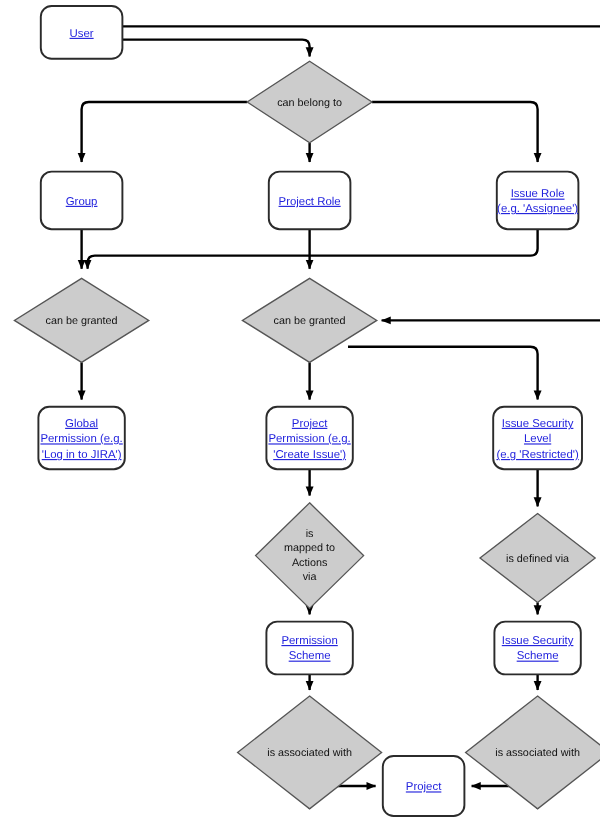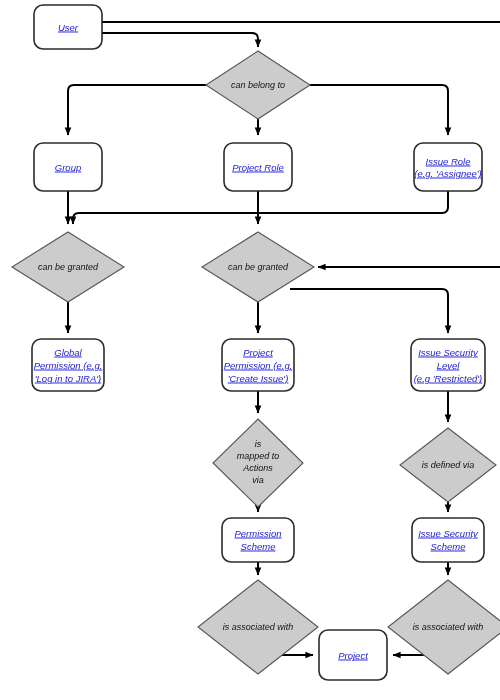--- a/index.html
+++ b/index.html
@@ -10,21 +10,20 @@
   body {
     width: 500px;
     height: 700px;
     overflow: hidden;
     font-family: "Liberation Sans", sans-serif;
   }
   #diagram-root {
     position: relative;
     width: 500px;
     height: 700px;
-    font-style: italic;
   }
   svg#flowchart {
     display: block;
     width: 500px;
     height: 700px;
   }
   .node-box {
     fill: #ffffff;
     stroke: #2b2b2b;
     stroke-width: 1.6;

